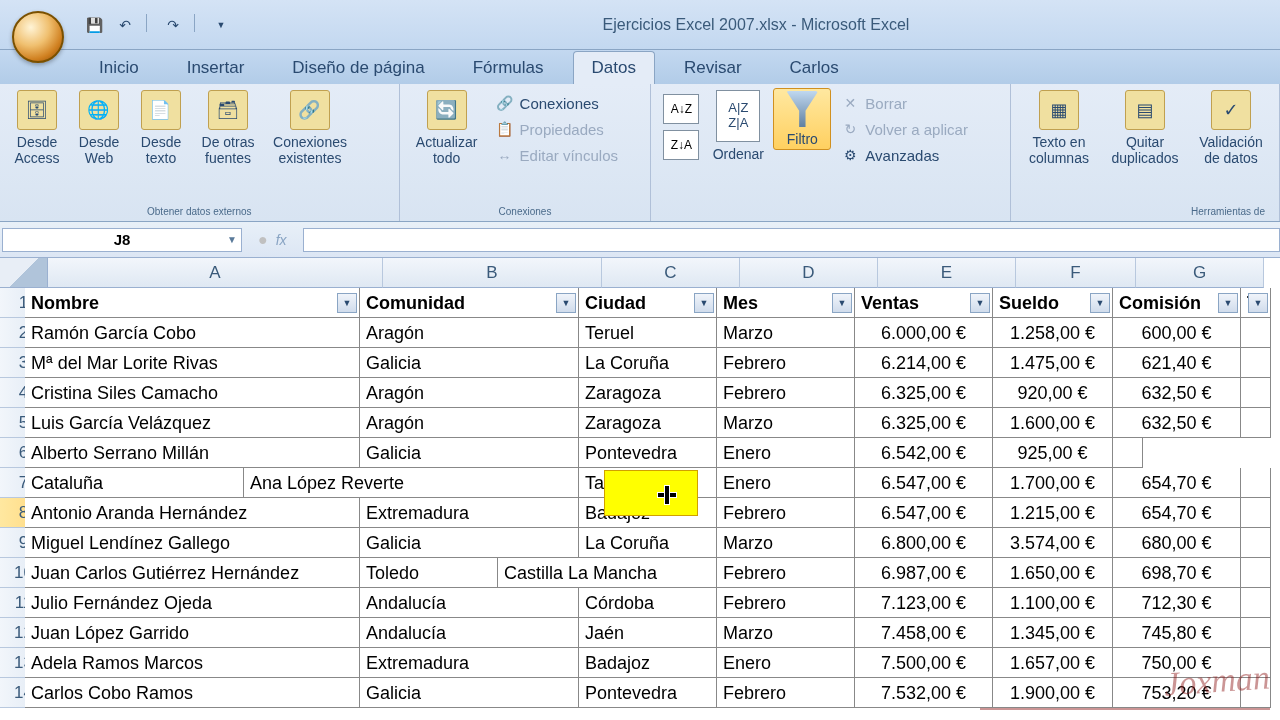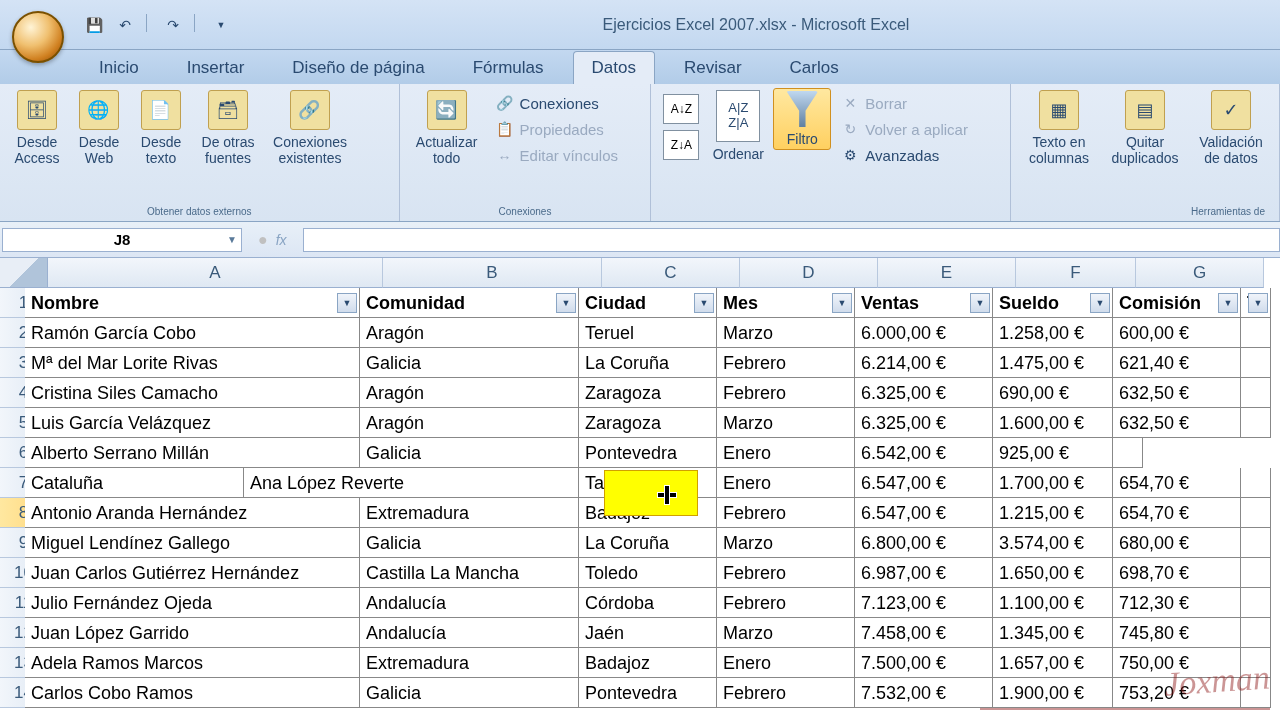--- a/index.html
+++ b/index.html
@@ -52,21 +52,21 @@
     .col-h { background: linear-gradient(to bottom, #f2f6fb, #dfe8f3); border-right: 1px solid #b8c8de; border-bottom: 1px solid #9ab0d0; text-align: center; font-size: 17px; color: #3a5a7a; line-height: 30px; font-weight: normal; }
     .row-headers { position: absolute; left: 0; top: 30px; width: 48px; }
     .row-h { height: 30px; background: linear-gradient(to right, #f2f6fb, #dfe8f3); border-bottom: 1px solid #b8c8de; border-right: 1px solid #9ab0d0; text-align: center; line-height: 30px; font-size: 17px; color: #3a5a7a; }
     .row-h.highlighted { background: linear-gradient(to right, #ffe8a0, #ffd880); }
 
     .data-rows { margin-left: 21px; position: absolute; top: 30px; left: 4px; right: 0; }
     .data-row { display: flex; height: 30px; }
     .cell { border-right: 1px solid #888; border-bottom: 1px solid #888; padding: 0 6px; font-size: 18px; line-height: 30px; overflow: hidden; white-space: nowrap; background: #fff; color: #000; }
     .cell.header-cell { font-weight: bold; background: #fff; position: relative; }
     .cell .filter-btn { position: absolute; right: 2px; top: 5px; width: 20px; height: 20px; background: linear-gradient(to bottom, #f0f4fa, #d0dcec); border: 1px solid #8aa5c4; display: flex; align-items: center; justify-content: center; font-size: 9px; color: #2a4a70; cursor: pointer; }
-    .cell.num { text-align: left; }
+    .cell.num { text-align: center; }
 
     
     .cA { width: 335px; } .cB { width: 219px; } .cC { width: 138px; } .cD { width: 138px; } .cE { width: 138px; } .cF { width: 120px; } .cG { width: 128px; } .cH { width: 30px; }
 
     
     .cursor-highlight { position: absolute; background: #ffff00; border: 1px solid #d0a000; z-index: 5; pointer-events: none; }
     .cursor-plus { position: absolute; font-size: 20px; font-weight: bold; color: #000; z-index: 6; display: flex; align-items: center; justify-content: center; pointer-events: none; }
     .cursor-plus::before, .cursor-plus::after { content: ''; position: absolute; background: #000; }
     .cursor-plus::before { width: 18px; height: 4px; border: 1px solid #fff; }
     .cursor-plus::after { width: 4px; height: 18px; border: 1px solid #fff; }
@@ -277,21 +277,21 @@
         <div class="cell cF num">1.475,00 €</div>
         <div class="cell cG num">621,40 €</div>
         <div class="cell cH"></div>
       </div>
       <div class="data-row">
         <div class="cell cA">Cristina Siles Camacho</div>
         <div class="cell cB">Aragón</div>
         <div class="cell cC">Zaragoza</div>
         <div class="cell cD">Febrero</div>
         <div class="cell cE num">6.325,00 €</div>
-        <div class="cell cF num">690,00 €</div>
+        <div class="cell cF num">920,00 €</div>
         <div class="cell cG num">632,50 €</div>
         <div class="cell cH"></div>
       </div>
       <div class="data-row">
         <div class="cell cA">Luis García Velázquez</div>
         <div class="cell cB">Aragón</div>
         <div class="cell cC">Zaragoza</div>
         <div class="cell cD">Marzo</div>
         <div class="cell cE num">6.325,00 €</div>
         <div class="cell cF num">1.600,00 €</div>
@@ -332,22 +332,22 @@
         <div class="cell cB">Galicia</div>
         <div class="cell cC">La Coruña</div>
         <div class="cell cD">Marzo</div>
         <div class="cell cE num">6.800,00 €</div>
         <div class="cell cF num">3.574,00 €</div>
         <div class="cell cG num">680,00 €</div>
         <div class="cell cH"></div>
       </div>
       <div class="data-row">
         <div class="cell cA">Juan Carlos Gutiérrez Hernández</div>
+        <div class="cell cC">Toledo</div>
         <div class="cell cB">Castilla La Mancha</div>
-        <div class="cell cC">Toledo</div>
         <div class="cell cD">Febrero</div>
         <div class="cell cE num">6.987,00 €</div>
         <div class="cell cF num">1.650,00 €</div>
         <div class="cell cG num">698,70 €</div>
         <div class="cell cH"></div>
       </div>
       <div class="data-row">
         <div class="cell cA">Julio Fernández Ojeda</div>
         <div class="cell cB">Andalucía</div>
         <div class="cell cC">Córdoba</div>

